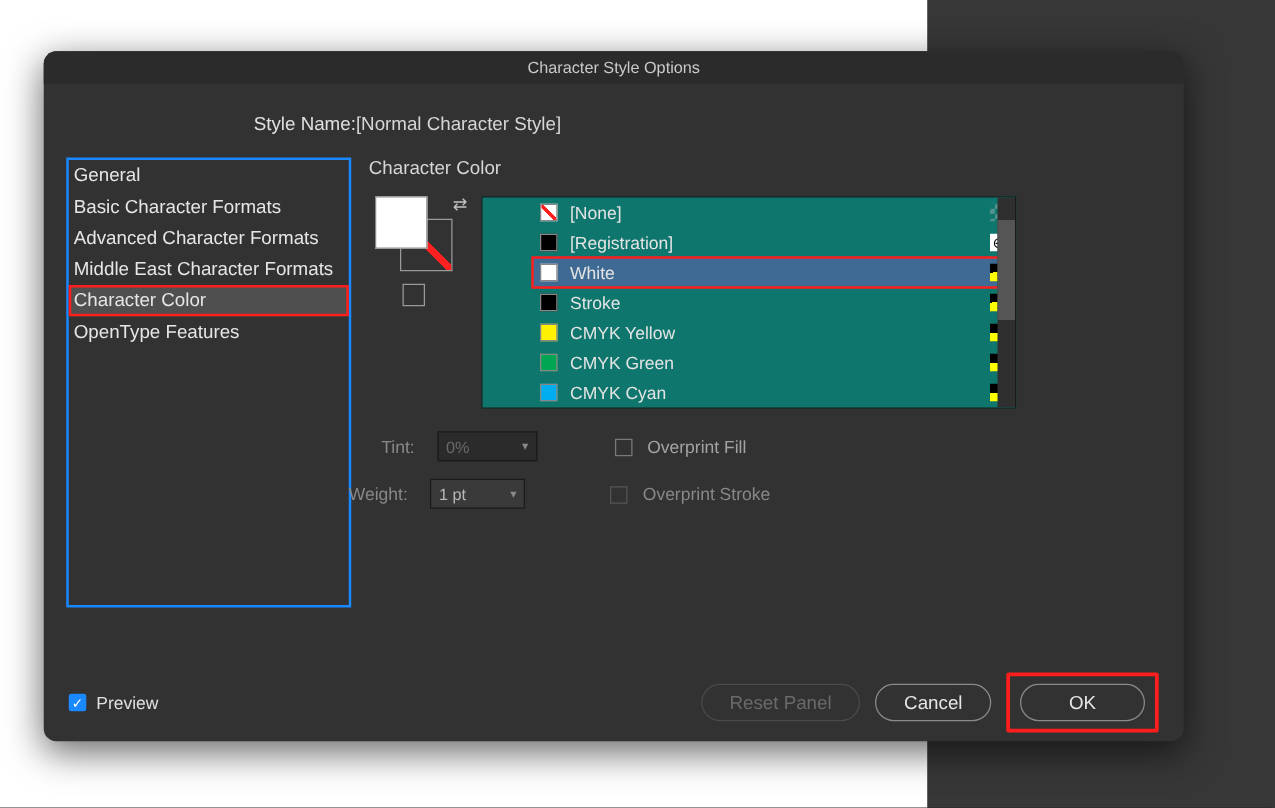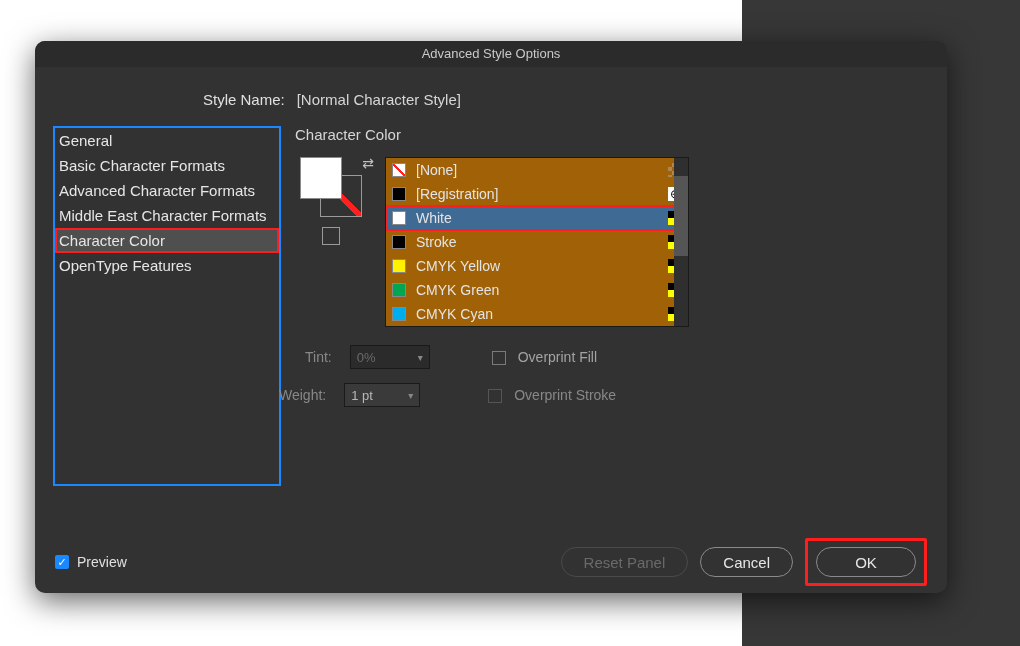--- a/index.html
+++ b/index.html
@@ -13,21 +13,21 @@
   .dialog {
     position: absolute; left: 35px; top: 41px; width: 912px; height: 552px;
     background: #323232; border-radius: 10px; box-shadow: 0 8px 30px rgba(0,0,0,.6);
     color: #dcdcdc;
   }
   .titlebar {
     height: 26px; line-height: 26px; text-align: center; font-size: 13px;
     background: #2b2b2b; border-radius: 10px 10px 0 0; color: #c9c9c9;
   }
   .content { position: absolute; left: 18px; top: 50px; right: 18px; bottom: 62px; }
-  .stylename-row { display: flex; align-items: center; gap: 12px; margin-left: 150px; margin-bottom: 18px; font-size: 15px; }
+  .stylename-row { display: flex; align-items: center; gap: 0; margin-left: 150px; margin-bottom: 18px; font-size: 15px; }
   .stylename-row label { color: #e0e0e0; }
   .stylename-row .value { color: #d6d6d6; }
   .body { display: flex; gap: 14px; height: 360px; }
   .category-list {
     width: 228px; height: 100%;
     border: 2px solid #1a88ff; background: #323232;
     font-size: 15px; color: #e6e6e6;
   }
   .category-list .item { padding: 4px 4px; cursor: default; }
   .category-list .item.selected { background: #4f4f4f; }
@@ -50,22 +50,22 @@
   .stroke-none-diag {
     position: absolute; left: 0; top: 0; width: 100%; height: 100%;
     background: linear-gradient(to top right, transparent 45%, #ff2020 45%, #ff2020 55%, transparent 55%);
   }
   .swap-icon { position: absolute; right: -12px; top: -2px; font-size: 14px; color: #bfbfbf; }
   .container-btn {
     width: 18px; height: 18px; border: 1px solid #9a9a9a; background: #323232;
   }
 
   .swatch-list {
-    width: 304px; border: 1px solid #1a1a1a; background: #a16207; max-height: 186px;
-    overflow: hidden; position: relative;
+    width: 428px; border: 1px solid #1a1a1a; background: #0f766e; max-height: 186px;
+    overflow: hidden; position: relative; padding-left: 40px;
   }
   .swatch-scroll { position: absolute; right: 0; top: 0; width: 14px; height: 100%; background: #2f2f2f; }
   .swatch-scroll .thumb { background: #555; width: 100%; height: 80px; margin-top: 18px; }
   .swatch-row {
     display: flex; align-items: center; padding: 3px 6px; gap: 10px; font-size: 14px; color: #e4e4e4;
     border-bottom: 0; height: 24px;
   }
   .swatch-row.selected { background: #3f6a94; outline: 2px solid #ff1e1e; outline-offset: -1px; }
   .swatch-row .chip { width: 14px; height: 14px; border: 1px solid #888; flex: 0 0 auto; }
   .chip.none { background: #fff; position: relative; overflow: hidden; }
@@ -108,21 +108,21 @@
   .ok-outline { border: 3px solid #ff1e1e; padding: 6px 8px; border-radius: 2px; display: inline-flex; }
 </style>
 </head>
 <body>
 
 <div class="backdrop"></div>
 <div class="backdrop2"></div>
 
 <div class="dialog">
   <div class="titlebar">
-    <span>Advanced Style Options</span>
+    <span>Character Style Options</span>
   </div>
 
   <div class="content">
     <div class="stylename-row">
       <label>Style Name:</label>
       <span class="value">[Normal Character Style]</span>
     </div>
 
     <div class="body">
 

